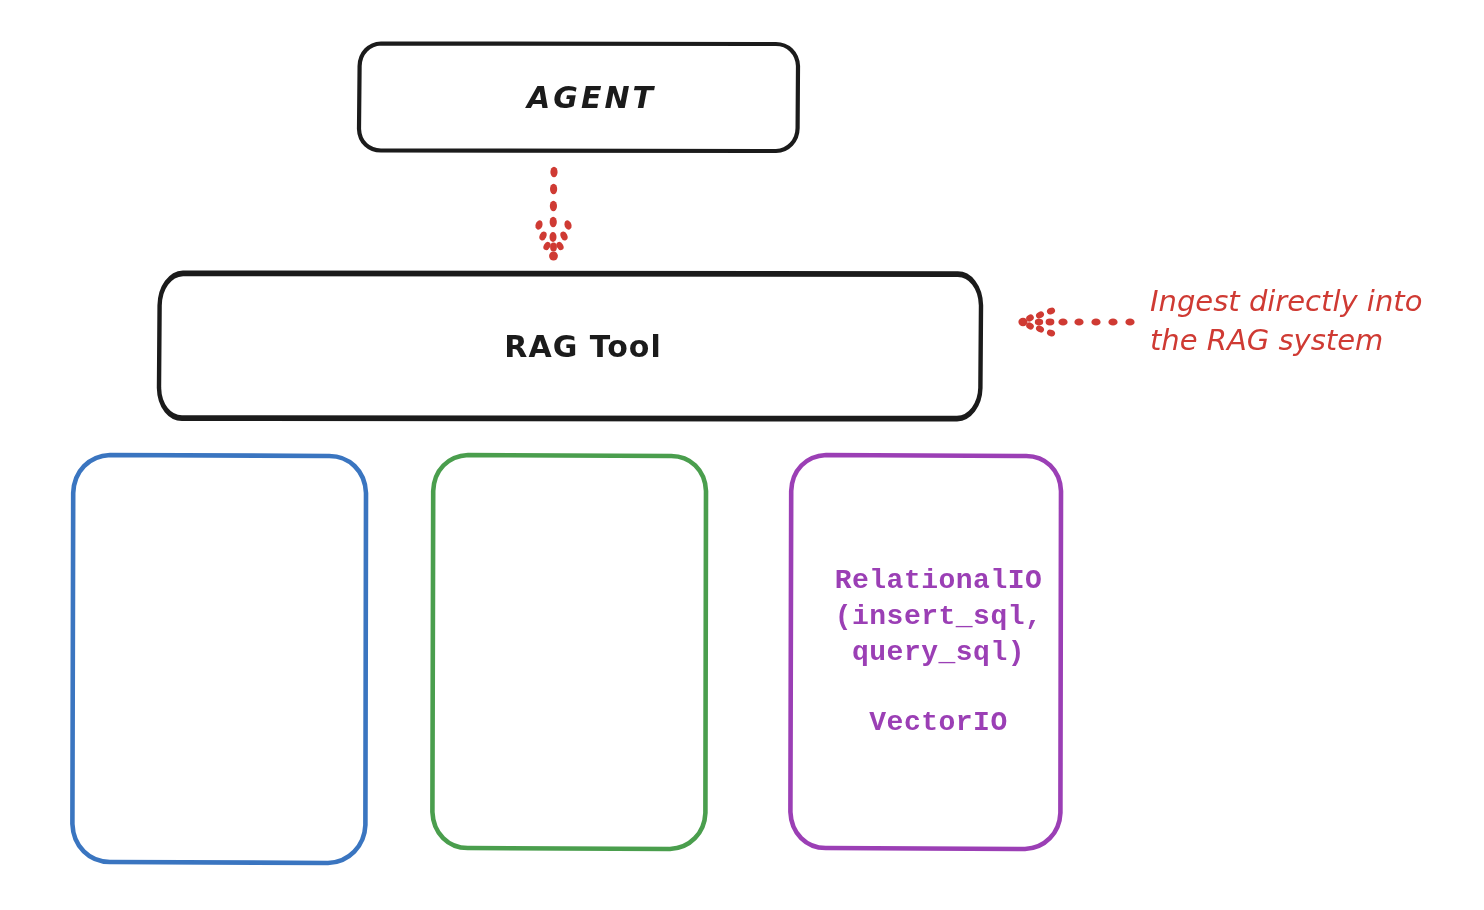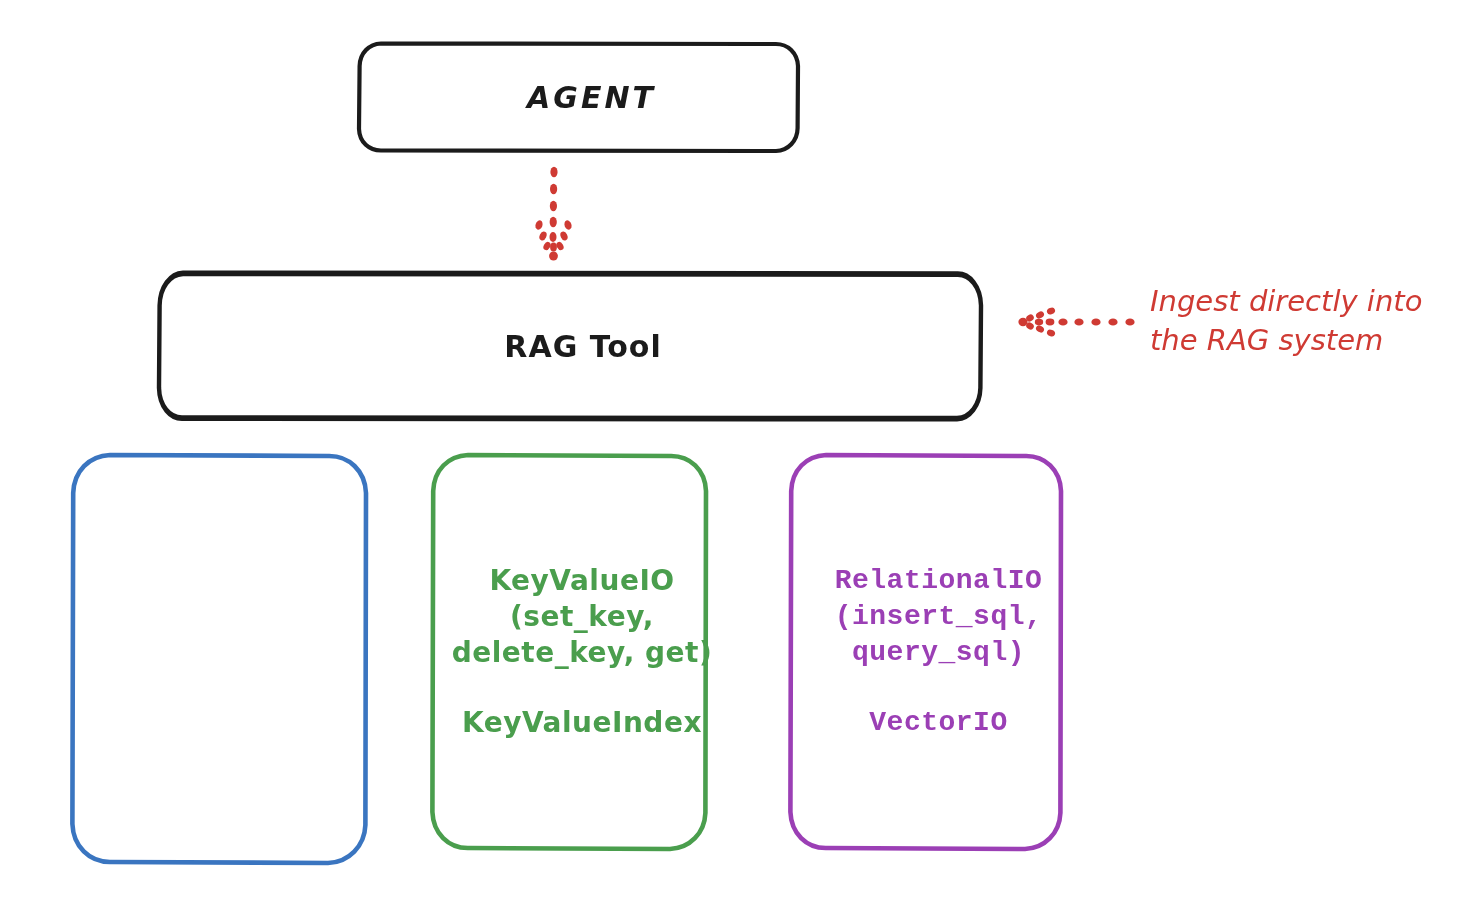--- a/index.html
+++ b/index.html
@@ -200,26 +200,20 @@
       <path d="M 38 3
                C 18 4 4 18 3.2 39
                L 2.4 360
                C 3.2 381 18 396.6 39 396
                L 240 397
                C 260 396.2 274.6 381 275.4 361
                L 276 39
                C 275.2 18 260 3.4 240 4
                Z" fill="#ffffff" stroke="#4a9e4d" stroke-width="4.6" stroke-linecap="round" stroke-linejoin="round"></path>
     </svg>
-    <div class="label-stack">
-      <div class="hand leaf-title c-green">KeyValueIO
-(set_key,
-delete_key, get)</div>
-      <div class="hand leaf-sub c-green">KeyValueIndex</div>
-    </div>
   </div>
 
   <div class="node" style="left:788px; top:452px; width:275px; height:400px;">
     <svg class="frame" viewBox="0 0 275 400" preserveAspectRatio="none">
       <path d="M 38 3
                C 18 4 4 18 3.2 39
                L 2.4 360
                C 3.2 381 18 396.6 39 396
                L 237 397
                C 257 396.2 271.6 381 272.4 361

